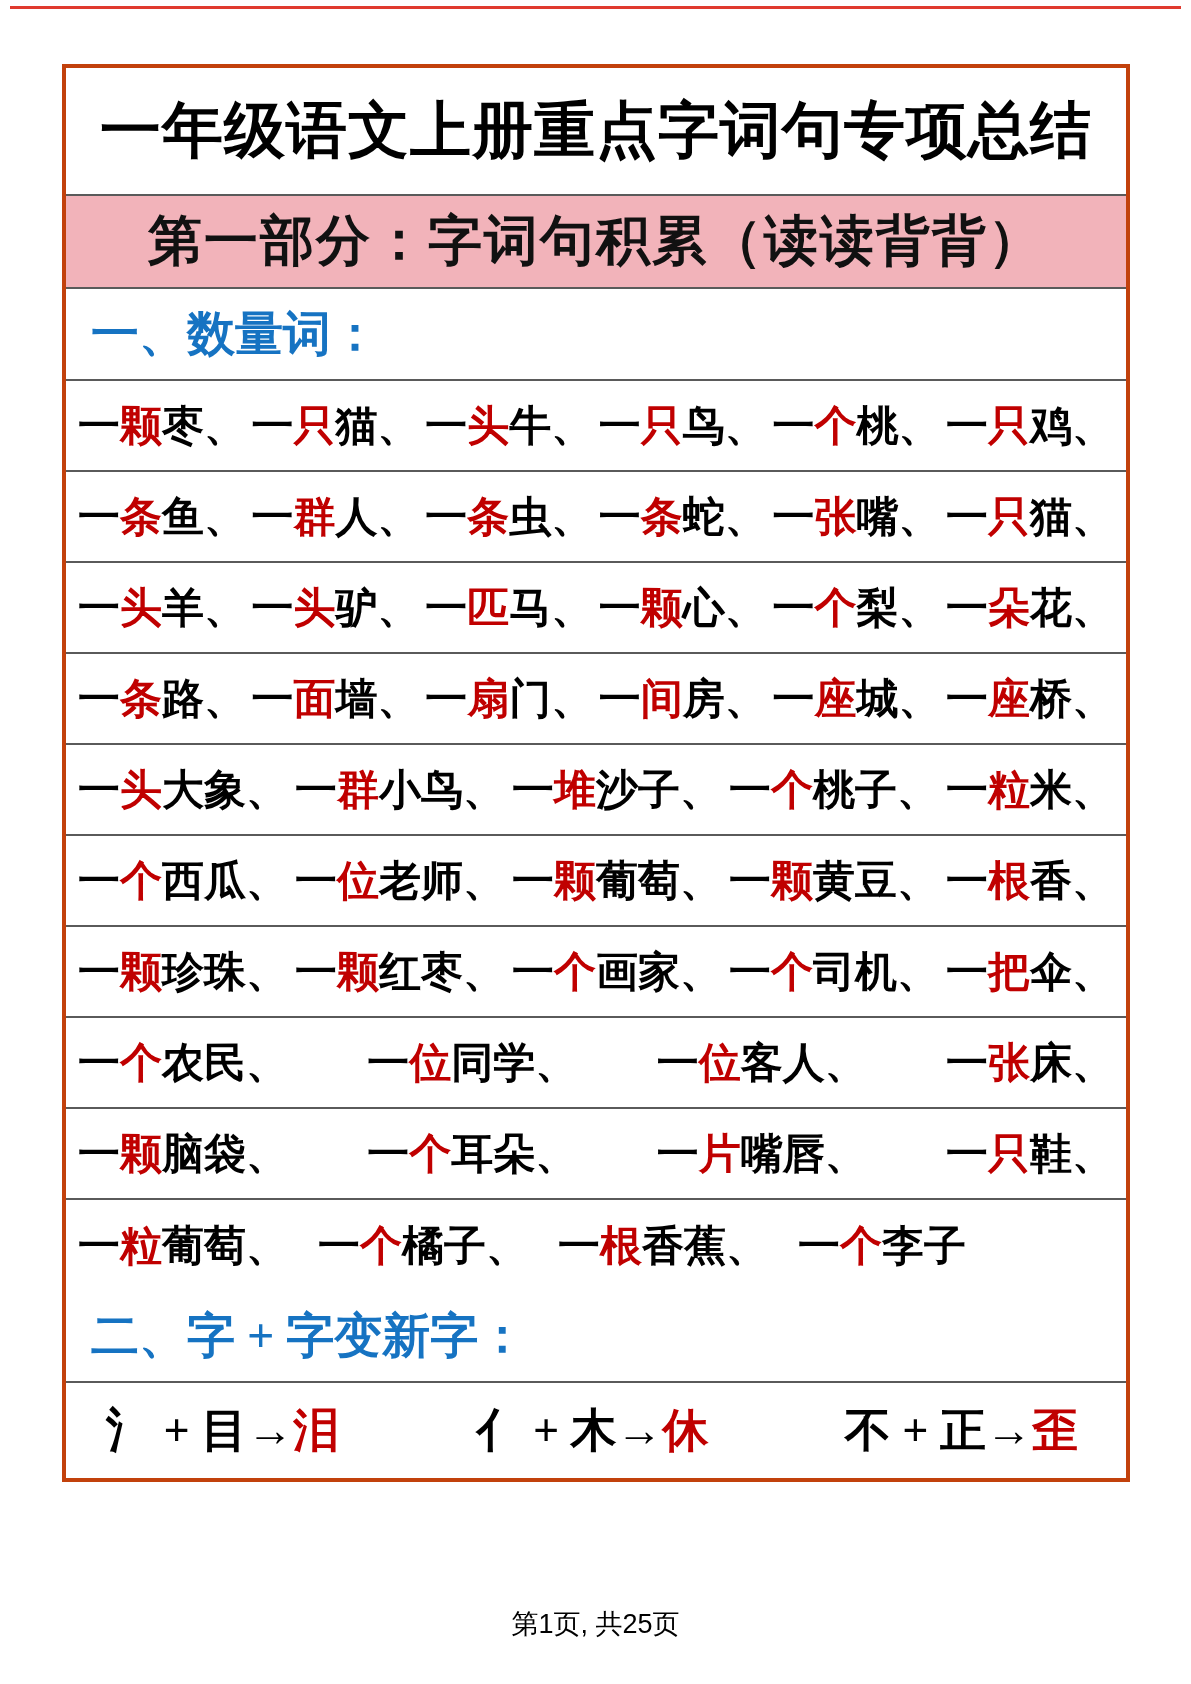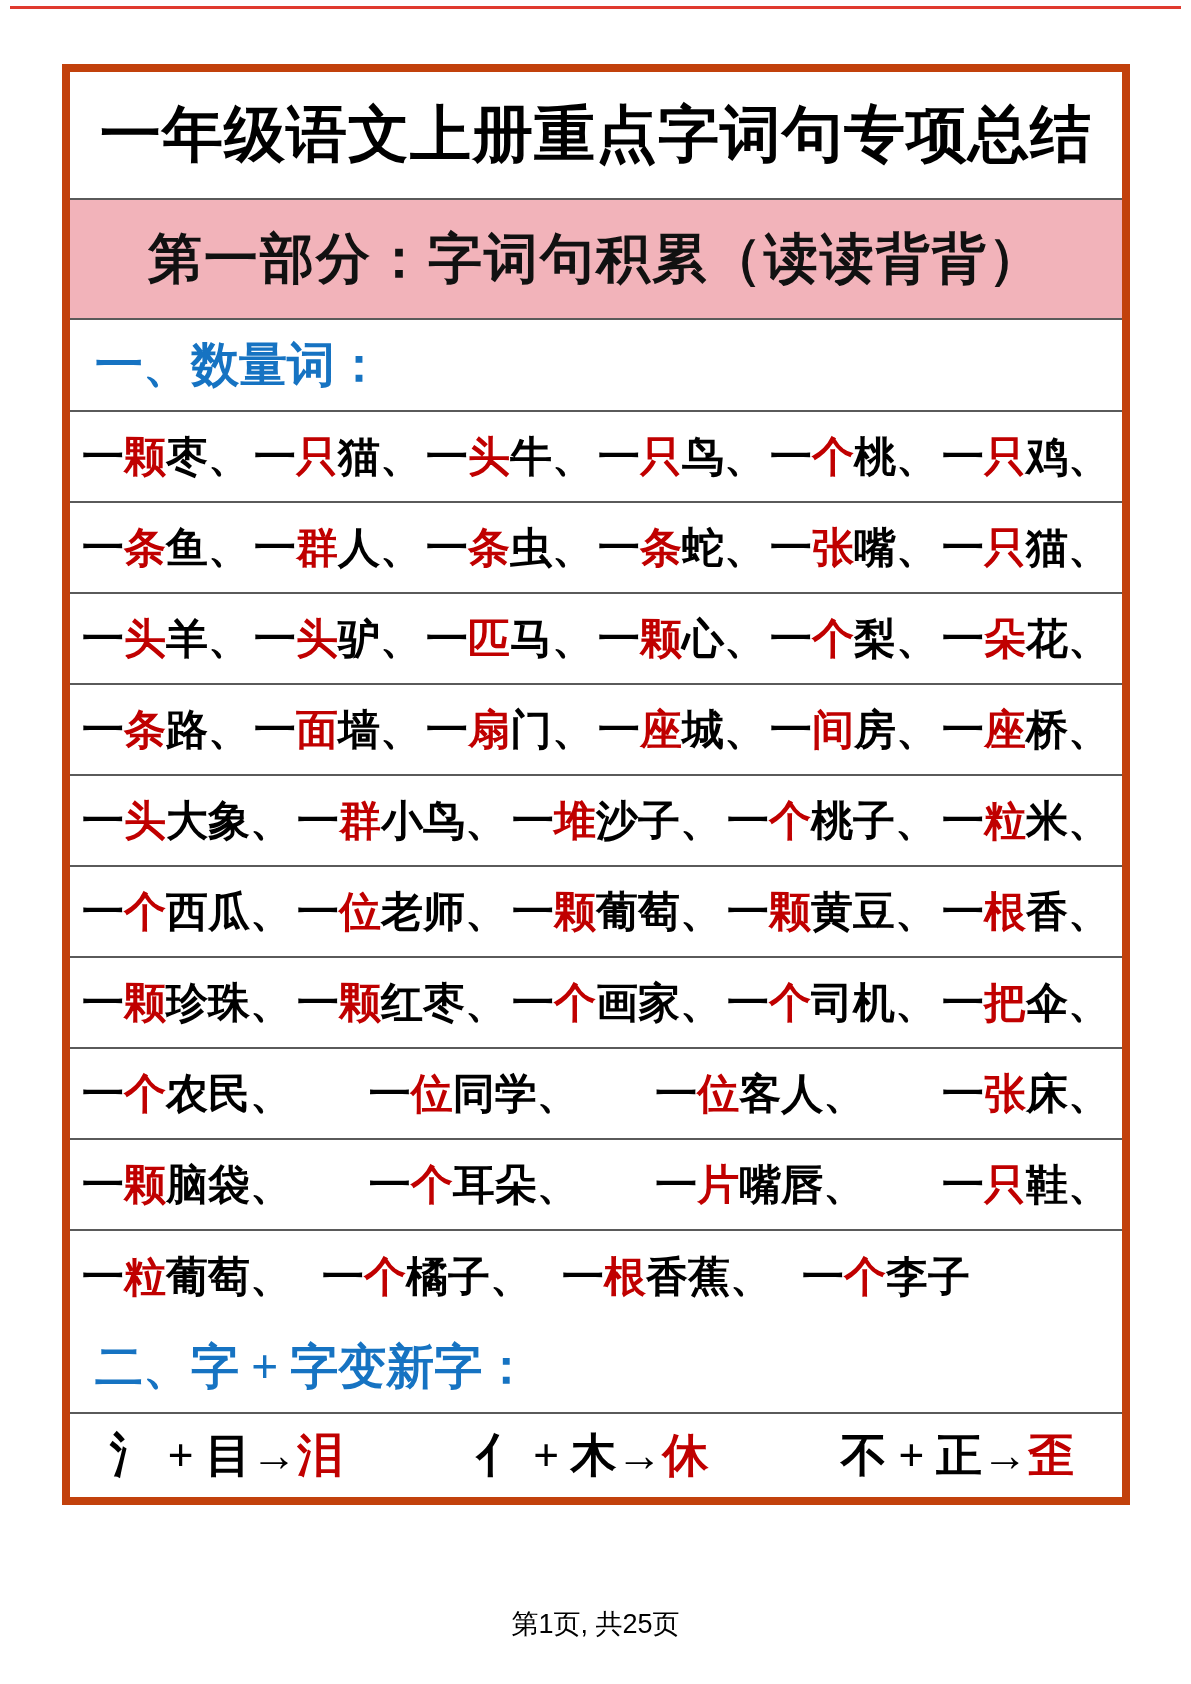--- a/index.html
+++ b/index.html
@@ -15,39 +15,39 @@
     --blue:#1673c2;
     --pink:#f2b3ba;
     --line:#5a5a5a;
   }
   .top-red-line{
     position:absolute;top:6px;left:10px;right:10px;height:3px;
     background:#e03a2f;
   }
   .sheet{
     position:absolute;left:62px;top:64px;width:1068px;
-    border:8px solid #c2410c;
+    border:4px solid #c2410c;
     box-sizing:border-box;
     background:#fff;
   }
   .row{
     border-bottom:2px solid var(--line);
     box-sizing:border-box;
     display:flex;align-items:center;
     white-space:nowrap;
   }
   .row:last-child{border-bottom:none;}
   .title-row{
     height:128px;
     justify-content:center;
     font-size:61px;font-weight:bold;color:#000;
     letter-spacing:1px;
   }
   .banner-row{
-    height:120px;
+    height:93px;
     justify-content:center;
     background:var(--pink);
     font-size:54px;font-weight:bold;color:#111;
     letter-spacing:2px;
   }
   .heading-row{
     height:92px;
     padding-left:25px;
     font-size:48px;font-weight:bold;color:var(--blue);
   }
@@ -55,21 +55,21 @@
     height:91px;
     padding:0 12px;
     justify-content:space-between;
     font-size:42px;font-weight:bold;color:#000;
   }
   .content-row.loose{
     justify-content:flex-start;
     gap:30px;
   }
   .combo-row{
-    height:83px;
+    height:95px;
     padding:0 48px 0 40px;
     justify-content:space-between;
     font-size:46px;font-weight:bold;color:#000;
   }
   .red{color:var(--red);}
   .item{display:inline-block;}
   .footer{
     position:absolute;top:1606px;left:0;width:100%;
     text-align:center;
     font-family:"Liberation Sans","DejaVu Sans",sans-serif;
@@ -108,22 +108,22 @@
         <span class="item"><span>一</span><span class="red">头</span><span>驴、</span></span>
         <span class="item"><span>一</span><span class="red">匹</span><span>马、</span></span>
         <span class="item"><span>一</span><span class="red">颗</span><span>心、</span></span>
         <span class="item"><span>一</span><span class="red">个</span><span>梨、</span></span>
         <span class="item"><span>一</span><span class="red">朵</span><span>花、</span></span>
       </div>
       <div class="row content-row">
         <span class="item"><span>一</span><span class="red">条</span><span>路、</span></span>
         <span class="item"><span>一</span><span class="red">面</span><span>墙、</span></span>
         <span class="item"><span>一</span><span class="red">扇</span><span>门、</span></span>
+        <span class="item"><span>一</span><span class="red">间</span><span>房、</span></span>
         <span class="item"><span>一</span><span class="red">座</span><span>城、</span></span>
-        <span class="item"><span>一</span><span class="red">间</span><span>房、</span></span>
         <span class="item"><span>一</span><span class="red">座</span><span>桥、</span></span>
       </div>
       <div class="row content-row">
         <span class="item"><span>一</span><span class="red">头</span><span>大象、</span></span>
         <span class="item"><span>一</span><span class="red">群</span><span>小鸟、</span></span>
         <span class="item"><span>一</span><span class="red">堆</span><span>沙子、</span></span>
         <span class="item"><span>一</span><span class="red">个</span><span>桃子、</span></span>
         <span class="item"><span>一</span><span class="red">粒</span><span>米、</span></span>
       </div>
       <div class="row content-row">

